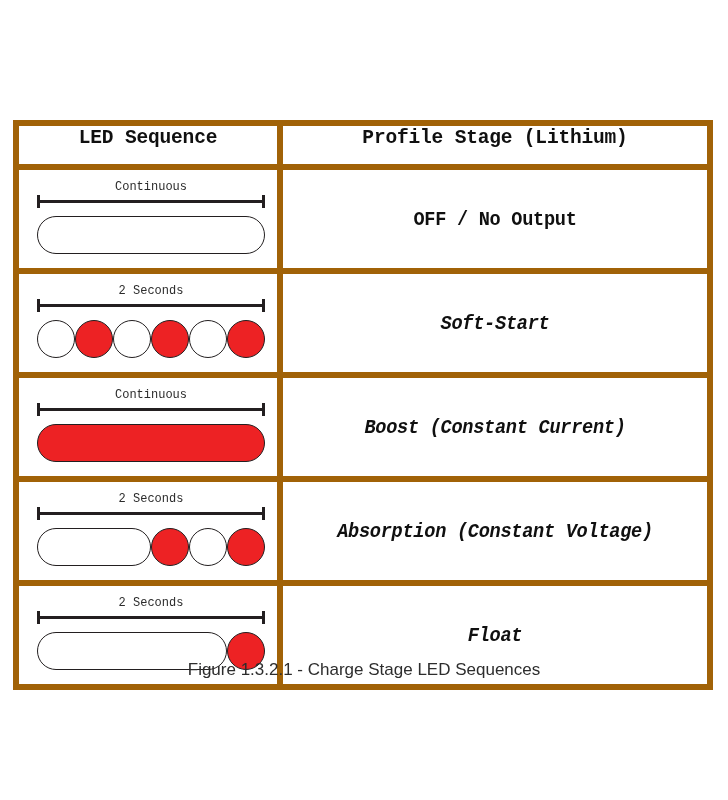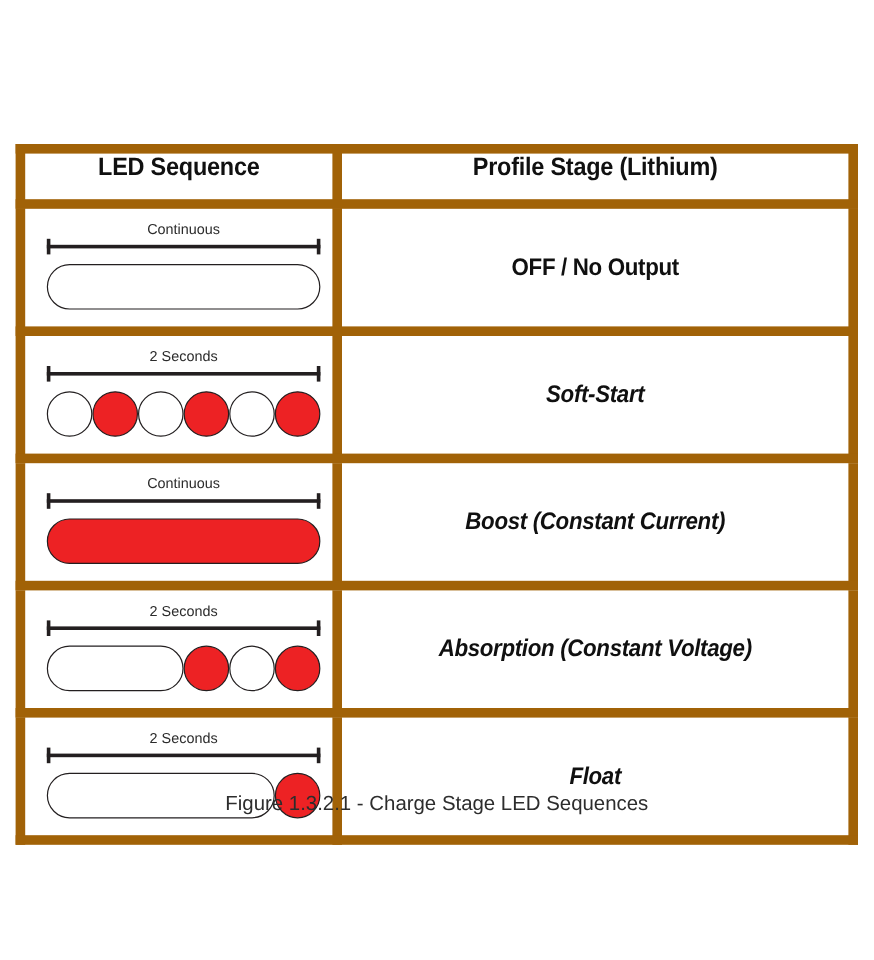--- a/index.html
+++ b/index.html
@@ -30,23 +30,24 @@
     width: 694px;
     border-collapse: collapse;
     table-layout: fixed;
     background: #ffffff;
   }
   .led-table col.c-left  { width: 264px; }
   .led-table col.c-right { width: 430px; }
 
   .led-table th,
   .led-table td {
-    border: 8px solid #a16207;
+    border: 6px solid #a16207;
     padding: 0;
     background: #ffffff;
+    font-family: Liberation Mono, monospace;
   }
 
   .hdr {
     height: 38px;
     text-align: center;
     vertical-align: middle;
     font-weight: bold;
     font-size: 21px;
     letter-spacing: -0.2px;
     color: #101010;

